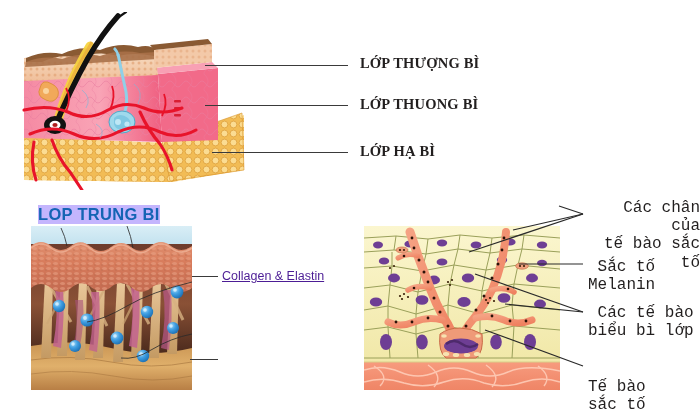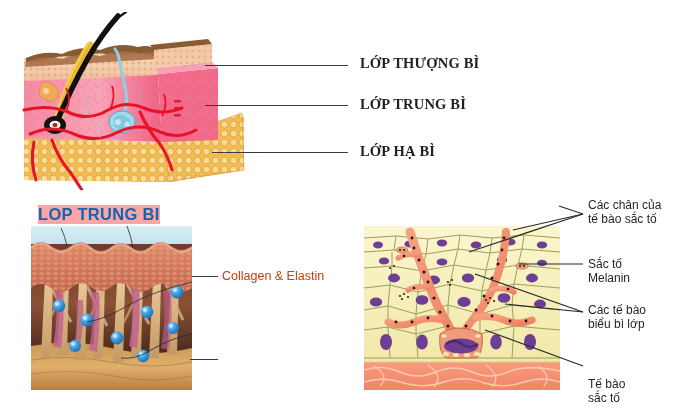--- a/index.html
+++ b/index.html
@@ -21,34 +21,36 @@
     font-weight: 700;
     color: #221f1f;
     letter-spacing: 0.2px;
     white-space: nowrap;
     line-height: 1.15;
   }
   .label-callout {
     font-family: "Liberation Sans", sans-serif;
     font-size: 12.5px;
     font-weight: 400;
-    color: #c2410c;
+    color: #4c1d95;
     line-height: 1.12;
     white-space: pre-line;
+    text-decoration: underline;
   }
   .label-callout-sm {
-    font-family: Liberation Sans, sans-serif;
-    font-size: 12px;
+    font-family: Liberation Mono, monospace;
+    font-size: 16px;
     font-weight: 400;
     color: #221f1f;
     line-height: 1.14;
     white-space: pre-line;
+    text-align: right;
   }
   .badge {
-    background: #fca5a5;
+    background: #c4b5fd;
     color: #1464b4;
     font-family: "Liberation Sans", sans-serif;
     font-weight: 700;
     font-size: 16.5px;
     letter-spacing: 0.3px;
     white-space: nowrap;
     text-shadow: 0 0 0 transparent;
   }
 
   
@@ -178,21 +180,21 @@
         <path d="M74 112 Q84 118 78 126"></path>
       </g>
     </svg>
   </div>
 
   <div class="lead" style="left:205px; top:65px;  width:143px;"></div>
   <div class="lead" style="left:205px; top:105px; width:143px;"></div>
   <div class="lead" style="left:212px; top:152px; width:136px;"></div>
 
   <div class="abs label-main" style="left:360px; top:55px;">LỚP THƯỢNG BÌ</div>
-  <div class="abs label-main" style="left:360px; top:96px;">LỚP TRUNG BÌ</div>
+  <div class="abs label-main" style="left:360px; top:96px;">LỚP THUONG BÌ</div>
   <div class="abs label-main" style="left:360px; top:143px;text-align:right;">LỚP HẠ BÌ</div>
 
   <div class="fig" id="fig-dermis">
     <svg width="161" height="164" viewBox="0 0 161 164">
       <defs>
         <linearGradient id="dSky" x1="0" y1="0" x2="0" y2="1">
           <stop offset="0" stop-color="#d9eef6"></stop>
           <stop offset="1" stop-color="#bfe0ee"></stop>
         </linearGradient>
         <linearGradient id="dSurf" x1="0" y1="0" x2="0" y2="1">

